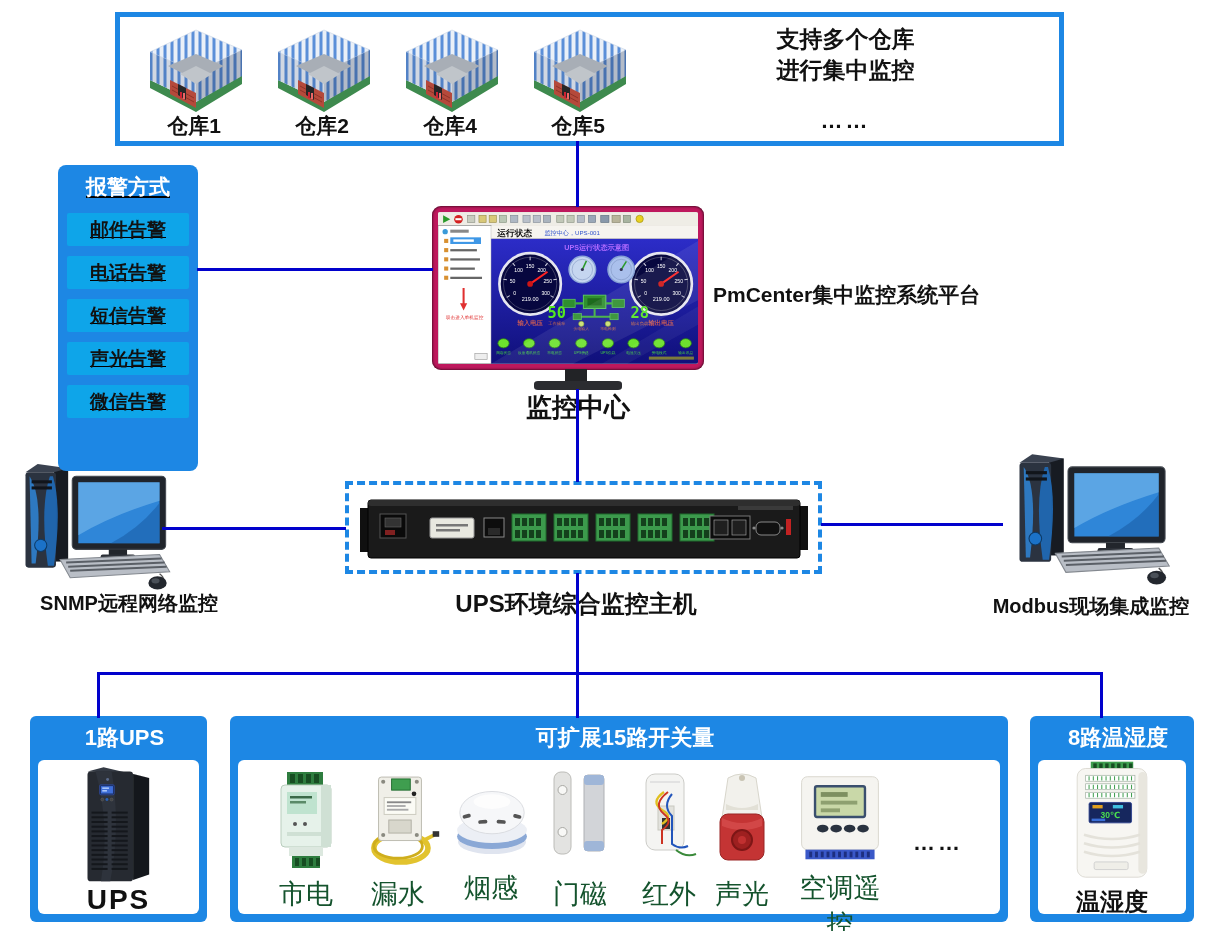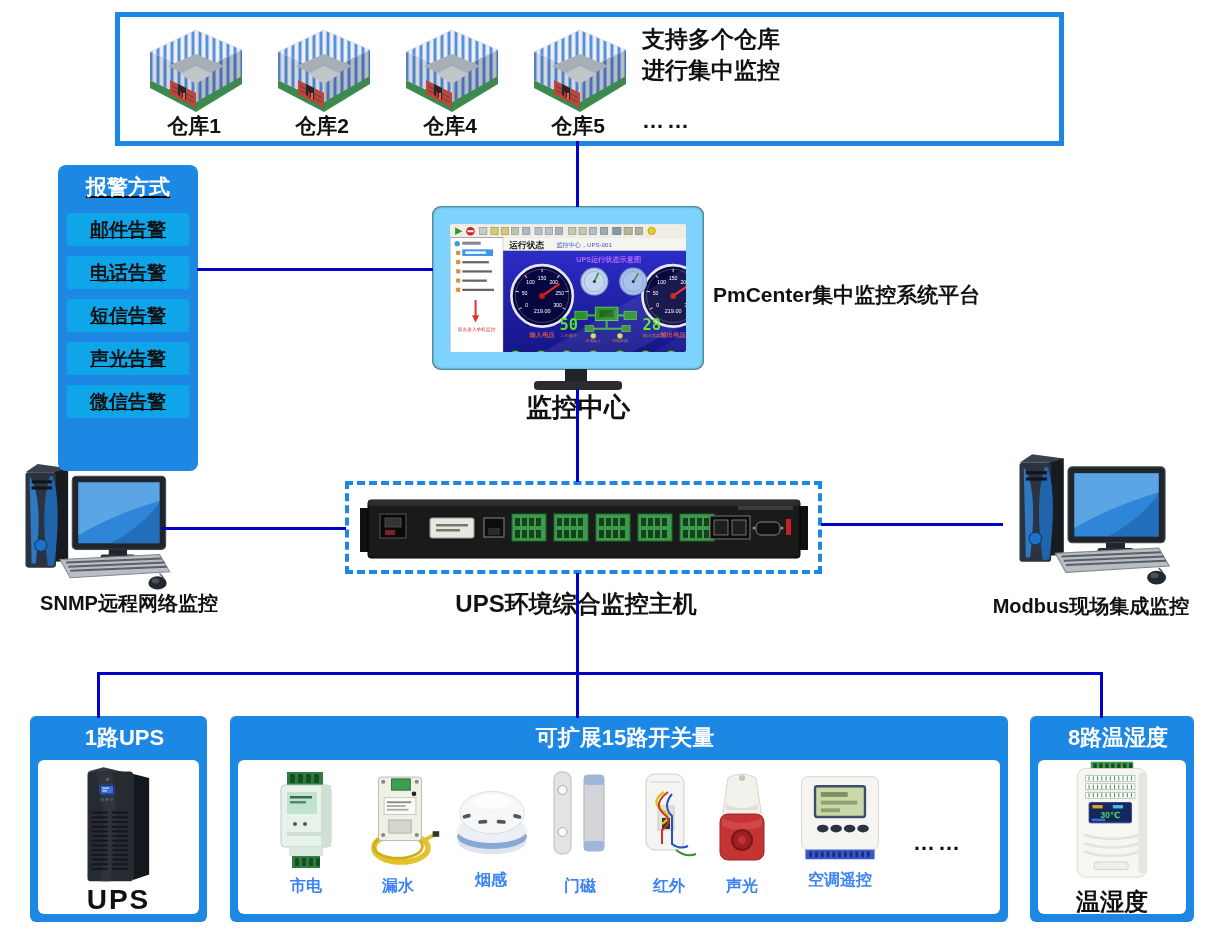--- a/index.html
+++ b/index.html
@@ -5,42 +5,42 @@
   html,body{margin:0;padding:0;background:#ffffff;font-family:"Liberation Sans","DejaVu Sans",sans-serif;}
   .canvas{position:relative;width:1205px;height:931px;background:#fff;overflow:hidden;}
   .abs{position:absolute;}
   .line{position:absolute;background:#0101cc;z-index:3;}
   .blue{background:#1d87e4;}
   
   .top-box{left:115px;top:12px;width:919px;height:124px;border:5px solid #1d87e4;display:flex;align-items:center;padding:0 10px;z-index:2;background:#fff;}
   .wh{width:128px;text-align:center;}
   .wh svg{display:block;margin:0 auto;}
   .wh-label{font-size:21px;font-weight:800;color:#111;margin-top:-2px;}
-  .top-note{flex:1;color:#111;}
+  .top-note{flex:1;text-align:center;color:#111;}
   .top-note .nline{font-size:23px;font-weight:800;line-height:31px;}
   .dots{font-size:22px;font-weight:800;letter-spacing:3px;color:#111;}
   .top-note .dots{margin-top:22px;}
   
   .alarm{left:58px;top:165px;width:140px;height:306px;border-radius:8px;z-index:2;text-decoration:underline;}
   .alarm-title{font-size:21px;font-weight:800;color:#fff;text-align:center;padding-top:8px;height:30px;}
   .alarm-item{background:#0ea5e9;margin:10px 9px 0 9px;height:33px;line-height:33px;text-align:center;font-size:19px;font-weight:800;color:#111;border-radius:2px;}
   
-  .monitor-bezel{left:432px;top:206px;width:272px;height:164px;background:#7dd3fc;border-radius:9px;padding:18px;box-sizing:border-box;z-index:2;box-shadow:inset 0 0 3px #000;text-align:right;}
+  .monitor-bezel{left:432px;top:206px;width:272px;height:164px;background:#be185d;border-radius:9px;padding:6px;box-sizing:border-box;z-index:2;box-shadow:inset 0 0 3px #000;text-align:right;}
   .monitor-screen{width:100%;height:100%;background:#dcd9d2;border-radius:2px;overflow:hidden;}
   .monitor-neck{left:565px;top:369px;width:22px;height:13px;background:#222326;z-index:2;}
   .monitor-base{left:534px;top:381px;width:88px;height:9px;background:#2b2c30;border-radius:4px/3px;z-index:2;}
   .center-label{font-weight:800;color:#111;text-align:center;z-index:2;}
   
   .dash-box{left:345px;top:481px;width:477px;height:93px;border:4px dashed #1d87e4;box-sizing:border-box;z-index:2;background:#fff;}
   
   .b-box{top:716px;height:206px;border-radius:6px;z-index:2;box-sizing:border-box;padding-left:12px;}
   .b-head{color:#fff;font-weight:800;text-align:center;font-size:22px;padding-top:7px;height:31px;}
   .b-content{position:absolute;left:8px;right:8px;top:44px;bottom:8px;background:#fff;border-radius:6px;}
   .sensor{position:absolute;text-align:center;}
-  .sensor-label{font-size:16px;font-weight:700;color:#3b82f6;margin-top:2px;}
+  .sensor-label{font-size:27px;font-weight:400;color:#14532d;margin-top:2px;}
   .side-label{font-size:20px;font-weight:800;color:#111;text-align:center;z-index:2;}
 </style>
 </head>
 <body>
 
 <svg width="0" height="0" style="position:absolute">
   <defs>
     <pattern id="wrA" width="7" height="7" patternUnits="userSpaceOnUse">
       <rect width="7" height="7" fill="#eaf0f8"></rect>
       <rect x="1.5" width="3" height="7" fill="#5b8fd8"></rect>

